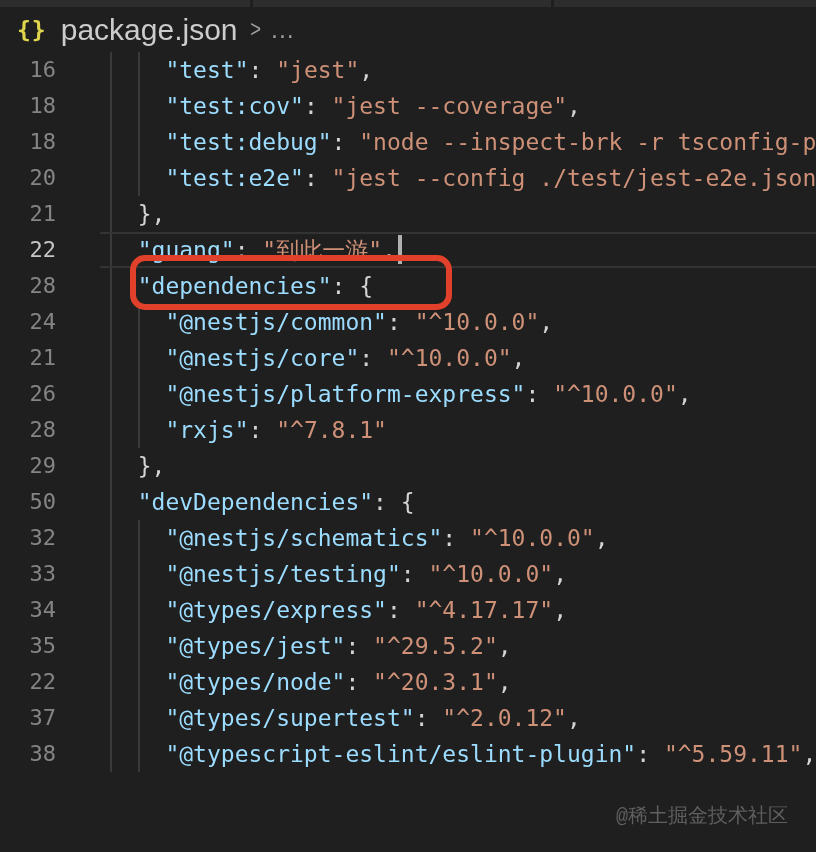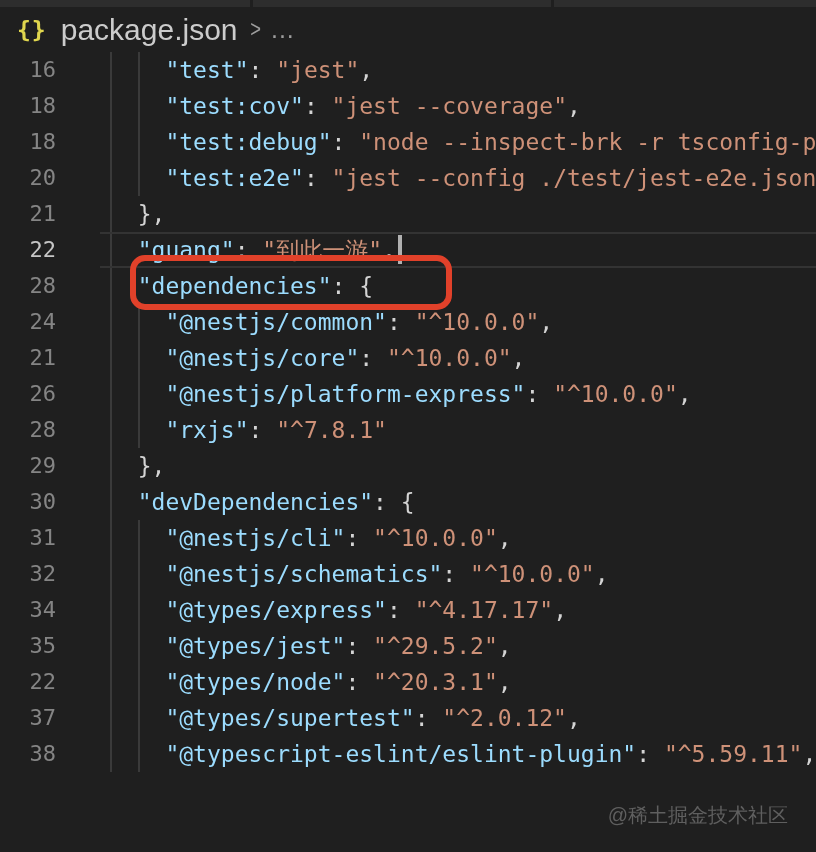--- a/index.html
+++ b/index.html
@@ -80,21 +80,21 @@
     border: 6px solid var(--annotation, #e1412a);
     border-radius: 15px;
     box-sizing: border-box;
     pointer-events: none;
   }
 
   
   .watermark {
     position: absolute; right: 28px; top: 802px;
     color: var(--watermark, #5f5f5f);
-    font-family: Liberation Sans, sans-serif;
+    font-family: Liberation Mono, monospace;
     font-size: 20px;
   }
 </style>
 </head>
 <body>
 
 <div class="tabstrip">
   <div class="tabdiv d1"></div>
   <div class="tabdiv d2"></div>
 </div>
@@ -170,38 +170,38 @@
       <span class="num">28</span>
       <span class="code"><span class="p">    </span><span class="k">"rxjs"</span><span class="p">: </span><span class="s">"^7.8.1"</span></span>
     </div>
     <div class="line">
       <span class="guide g0"></span>
       <span class="num">29</span>
       <span class="code"><span class="p">  },</span></span>
     </div>
     <div class="line">
       <span class="guide g0"></span>
-      <span class="num">30</span>
+      <span class="num">50</span>
       <span class="code"><span class="p">  </span><span class="k">"devDependencies"</span><span class="p">: {</span></span>
-    </div>
-    <div class="line">
-      <span class="guide g0"></span>
-      <span class="guide g1"></span>
-      <span class="num">31</span>
-      <span class="code"><span class="p">    </span><span class="k">"@nestjs/cli"</span><span class="p">: </span><span class="s">"^10.0.0"</span><span class="p">,</span></span>
     </div>
     <div class="line">
       <span class="guide g0"></span>
       <span class="guide g1"></span>
       <span class="num">32</span>
       <span class="code"><span class="p">    </span><span class="k">"@nestjs/schematics"</span><span class="p">: </span><span class="s">"^10.0.0"</span><span class="p">,</span></span>
     </div>
     <div class="line">
       <span class="guide g0"></span>
       <span class="guide g1"></span>
+      <span class="num">33</span>
+      <span class="code"><span class="p">    </span><span class="k">"@nestjs/testing"</span><span class="p">: </span><span class="s">"^10.0.0"</span><span class="p">,</span></span>
+    </div>
+    <div class="line">
+      <span class="guide g0"></span>
+      <span class="guide g1"></span>
       <span class="num">34</span>
       <span class="code"><span class="p">    </span><span class="k">"@types/express"</span><span class="p">: </span><span class="s">"^4.17.17"</span><span class="p">,</span></span>
     </div>
     <div class="line">
       <span class="guide g0"></span>
       <span class="guide g1"></span>
       <span class="num">35</span>
       <span class="code"><span class="p">    </span><span class="k">"@types/jest"</span><span class="p">: </span><span class="s">"^29.5.2"</span><span class="p">,</span></span>
     </div>
     <div class="line">

